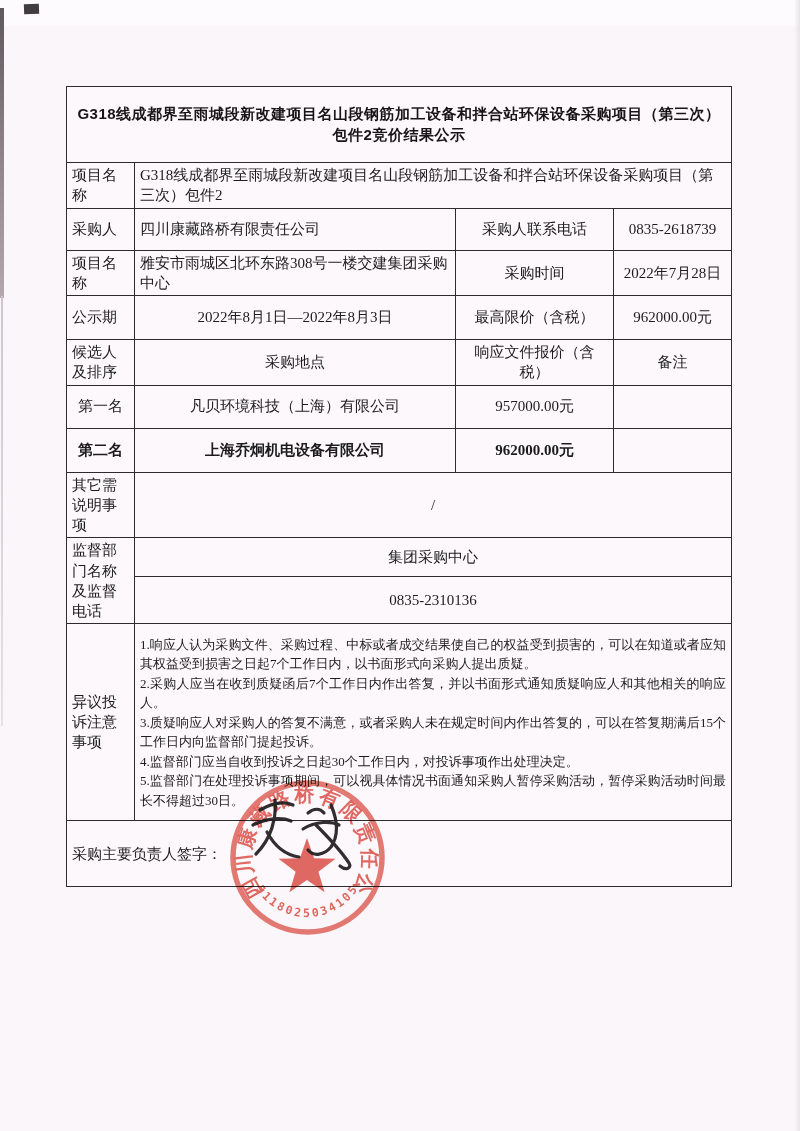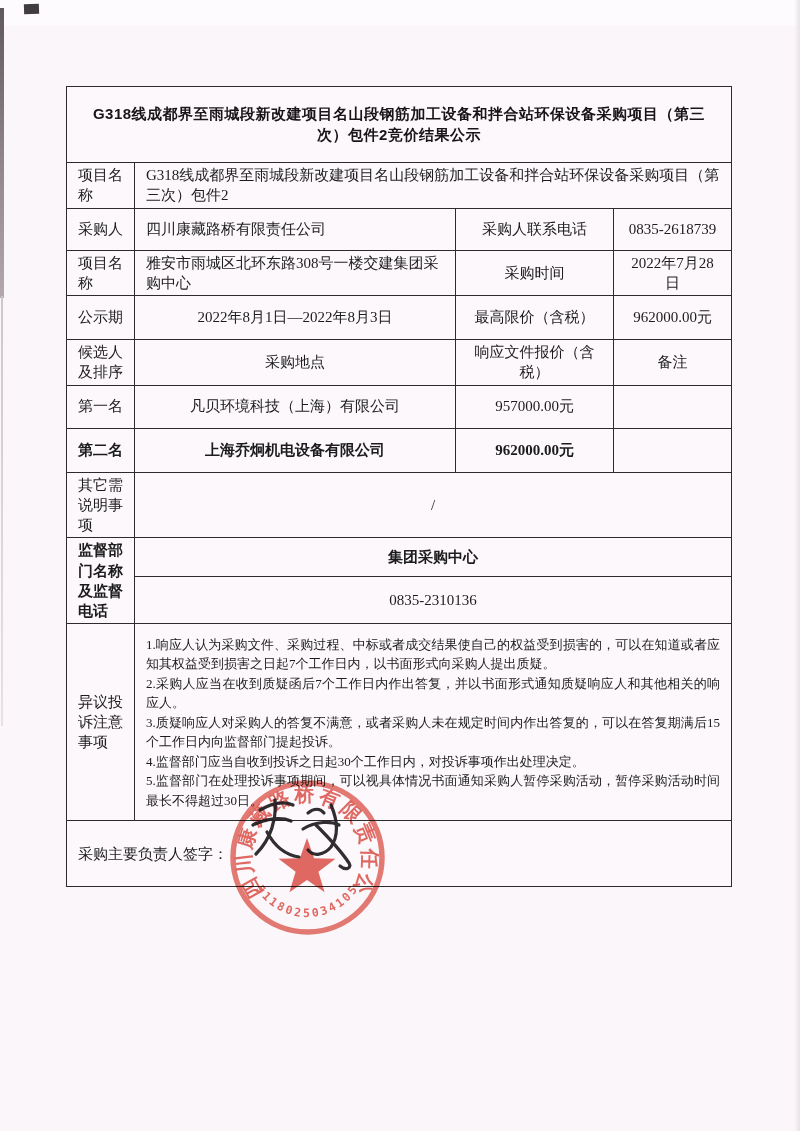--- a/index.html
+++ b/index.html
@@ -19,34 +19,34 @@
   
   table.doc{
     position:absolute;left:66px;top:86px;width:665px;
     border-collapse:collapse;table-layout:fixed;
     background:#fcf8fc;
   }
   table.doc td{
     border:1.6px solid #2e2b2e;
     vertical-align:middle;
     font-size:15px;line-height:1.35;
-    padding:2px 11px;
+    padding:2px 5px;
     overflow:hidden;
   }
   td.title-cell{
     text-align:center;font-weight:bold;font-size:19px;line-height:1.6;
     font-family:"Liberation Sans","DejaVu Sans",sans-serif;
     padding:6px 9px;letter-spacing:.5px;color:#181518;
   }
   td.lbl{padding:2px 4px;text-align:left;font-size:15px;}
   td.ctr{text-align:center;}
   td.lft{text-align:left;}
   tr.rA{height:76px;} tr.rB{height:43px;margin-top:39px;} tr.rC{height:42px;} tr.rD{height:43px;}
   tr.rE{height:44px;} tr.rF{height:44px;} tr.rG{height:43px;} tr.rH{height:44px;font-weight:bold;}
-  tr.rI{height:48px;} tr.rJ1{height:35px;font-weight:bold;} tr.rJ2{height:42px;} tr.rK{height:197px;} tr.rL{height:66px;}
+  tr.rI{height:48px;} tr.rJ1{height:35px;} tr.rJ2{height:42px;} tr.rK{height:197px;} tr.rL{height:66px;}
   td.obj{vertical-align:middle;padding:4px 8px;}
   .obj-item{font-size:13px;line-height:1.5;text-align:justify;}
   td.sig{padding-left:11px;font-size:15px;}
 
   
   .stamp{position:absolute;left:222px;top:772px;width:171px;height:171px;
          opacity:.85;mix-blend-mode:multiply;pointer-events:none;}
   .stamp svg{filter:blur(.3px);}
   .signature{position:absolute;left:246px;top:792px;width:120px;height:85px;pointer-events:none;}
 </style>

